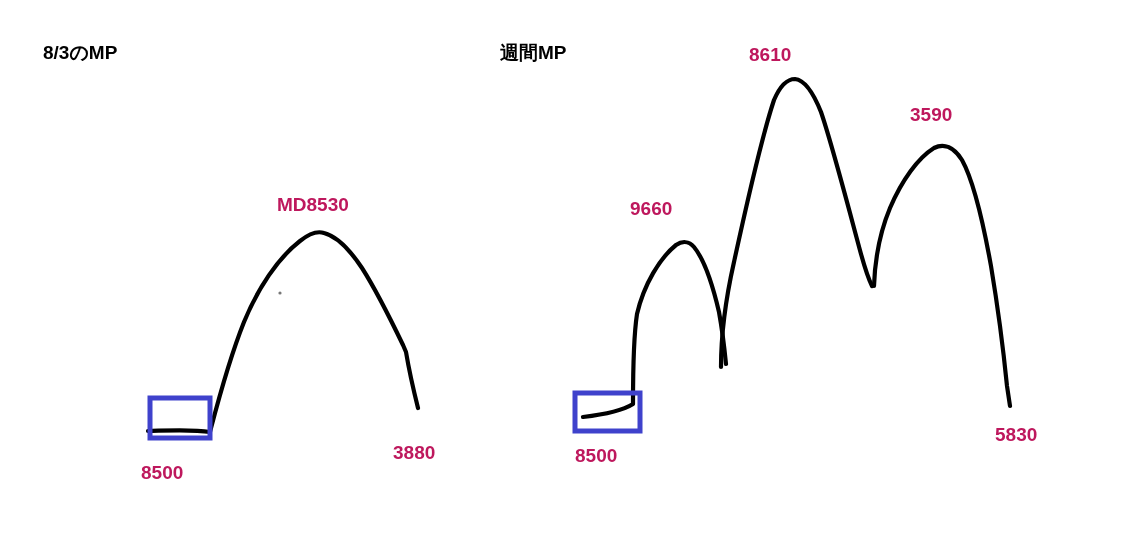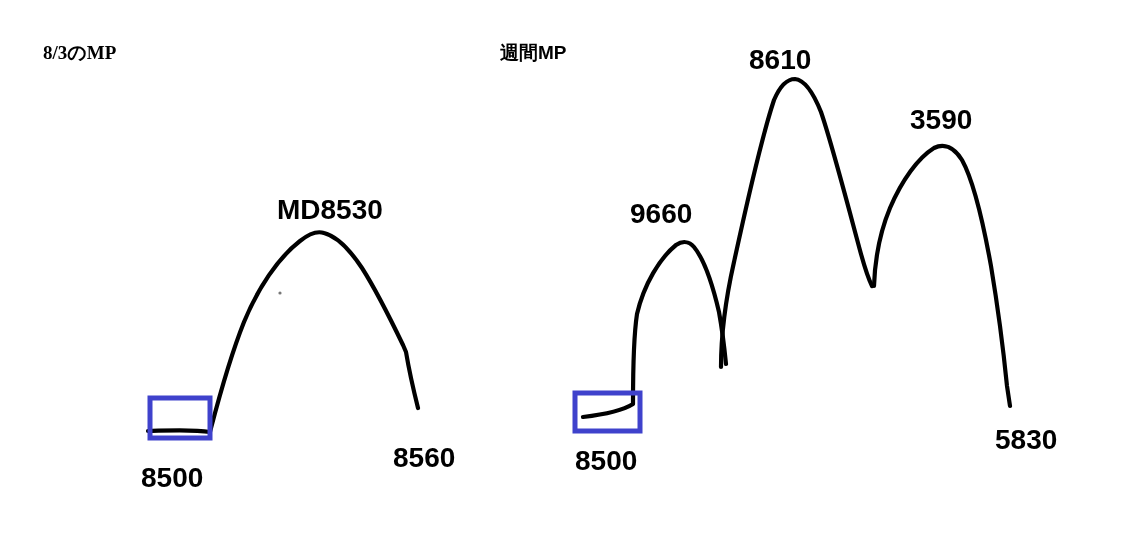--- a/index.html
+++ b/index.html
@@ -19,29 +19,29 @@
   }
   .panel-title {
     position: absolute;
     font-family: "Liberation Sans", "DejaVu Sans", sans-serif;
     font-weight: bold;
     font-size: 19px;
     color: #000000;
     white-space: nowrap;
     letter-spacing: 0px;
   }
-  #title-left  { left: 43px; top: 40px; font-family: Liberation Serif, serif; }
+  #title-left  { left: 43px; top: 40px; }
   #title-right { left: 500px; top: 40px; }
 
   .value-label {
     position: absolute;
     font-family: "Liberation Sans", "DejaVu Sans", sans-serif;
     font-weight: bold;
-    font-size: 28px;
-    color: #000000;
+    font-size: 19px;
+    color: #be185d;
     white-space: nowrap;
   }
 
   #lbl-md8530 { left: 277px; top: 194px; }
   #lbl-8500-l { left: 141px; top: 462px; }
   #lbl-8560   { left: 393px; top: 442px; }
 
   #lbl-8530-r { left: 630px; top: 198px; }
   #lbl-8610   { left: 749px; top: 44px; }
   #lbl-8670   { left: 910px; top: 104px; }
@@ -91,21 +91,21 @@
              L 406 352
              C 409 370, 414 392, 418 408"></path>
     <circle class="speck" cx="280" cy="293" r="1.6"></circle>
     <rect class="hl-box" x="150" y="398" width="60" height="40"></rect>
   </svg>
 
   <div id="lbl-md8530" class="value-label">MD8530</div>
 
   <div id="lbl-8500-l" class="value-label">8500</div>
 
-  <div id="lbl-8560" class="value-label">8560</div>
+  <div id="lbl-8560" class="value-label">3880</div>
 
   <div id="title-right" class="panel-title">週間MP</div>
 
   <svg class="plot" id="right-plot" viewBox="0 0 1134 559">
 
     <path class="curve" d="M 583 417
              C 600 415, 622 411, 633 404
              C 633 380, 633 340, 637 314
              C 644 284, 660 258, 676 245
              C 682 241, 689 241, 694 247

